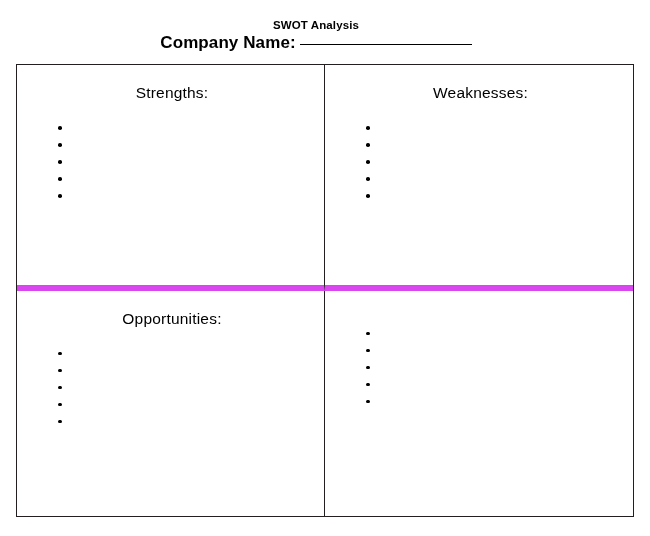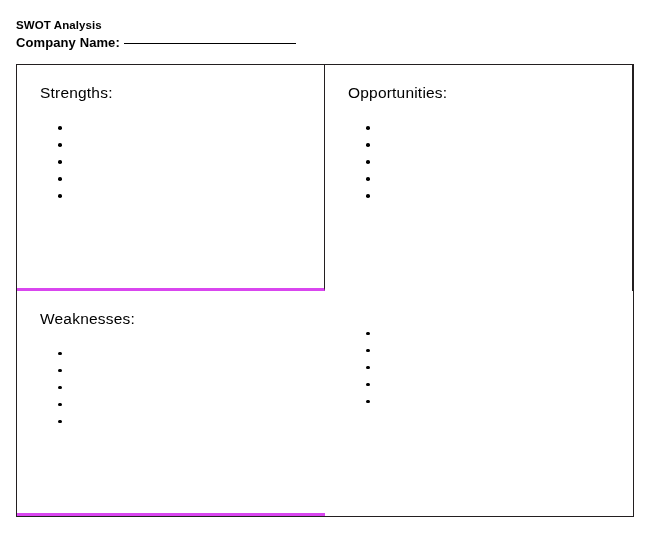--- a/index.html
+++ b/index.html
@@ -12,35 +12,36 @@
     height: 536px;
     font-family: "Liberation Sans", sans-serif;
     color: #000000;
     overflow: hidden;
   }
   .page {
     position: relative;
     width: 650px;
     height: 500px;
     box-sizing: border-box;
+    text-align: center;
   }
   .header {
     position: absolute;
     left: 16px;
     top: 17px;
     width: 600px;
   }
   .header-title {
     font-size: 11.5px;
     font-weight: 700;
     line-height: 16px;
     letter-spacing: 0.1px;
   }
   .header-company {
-    font-size: 13px;
+    font-size: 17px;
     font-weight: 700;
     line-height: 16px;
     letter-spacing: 0.1px;
     margin-top: 2px;
     white-space: nowrap;
   }
   .company-line {
     display: inline-block;
     width: 172px;
     border-bottom: 1.4px solid #000;
@@ -62,21 +63,21 @@
   }
   .cell {
     box-sizing: border-box;
     position: relative;
     padding: 18px 20px 10px 14px;
   }
   .cell.col-left {
     border-right: 1px solid #231f20;
   }
   .cell.row-top {
-    border-bottom: 3px solid #d946ef;
+    border-bottom: 6px solid #d946ef;
   }
   .cell-title {
     font-size: 15.5px;
     font-weight: 400;
     line-height: 20px;
     letter-spacing: 0.2px;
     margin-left: 9px;
   }
   .bullets {
     list-style: none;
@@ -123,33 +124,33 @@
       <div class="cell-title">Strengths:</div>
       <ul class="bullets">
         <li><span class="bullet-text"></span></li>
         <li><span class="bullet-text"></span></li>
         <li><span class="bullet-text"></span></li>
         <li><span class="bullet-text"></span></li>
         <li><span class="bullet-text"></span></li>
       </ul>
     </div>
 
-    <div class="cell col-left">
-      <div class="cell-title">Opportunities:</div>
+    <div class="cell row-top">
+      <div class="cell-title">Weaknesses:</div>
       <ul class="bullets">
         <li><span class="bullet-text"></span></li>
         <li><span class="bullet-text"></span></li>
         <li><span class="bullet-text"></span></li>
         <li><span class="bullet-text"></span></li>
         <li><span class="bullet-text"></span></li>
       </ul>
     </div>
 
-    <div class="cell row-top">
-      <div class="cell-title">Weaknesses:</div>
+    <div class="cell col-left">
+      <div class="cell-title">Opportunities:</div>
       <ul class="bullets">
         <li><span class="bullet-text"></span></li>
         <li><span class="bullet-text"></span></li>
         <li><span class="bullet-text"></span></li>
         <li><span class="bullet-text"></span></li>
         <li><span class="bullet-text"></span></li>
       </ul>
     </div>
 
     <div class="cell">

